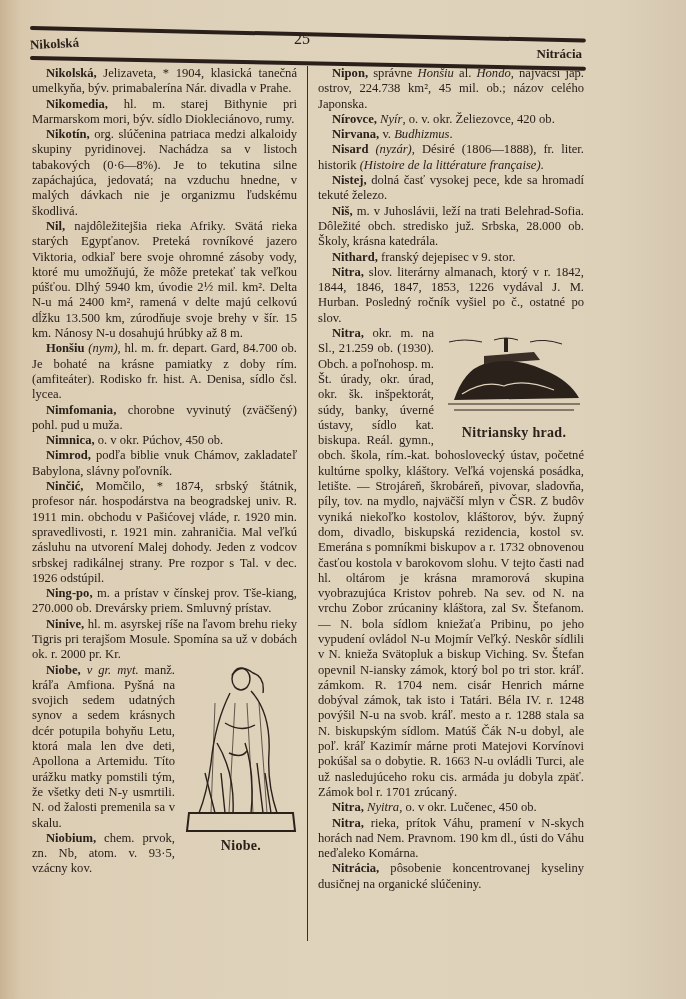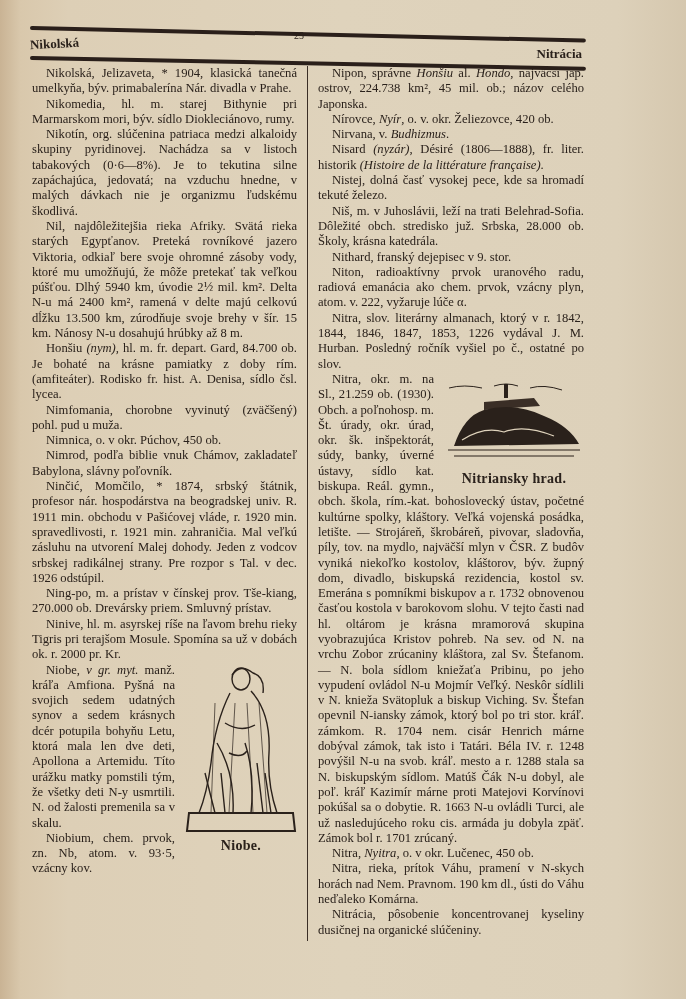--- a/index.html
+++ b/index.html
@@ -10,27 +10,27 @@
     color:#2a211b;
     position:relative;
   }
   .page { position:absolute; left:22px; top:18px; width:570px; height:970px; }
   .rule { position:absolute; height:4px; background:#2a1f1a; border-radius:2px; }
   .rule.top { left:8px; top:8px; width:556px; transform: rotate(1.3deg); transform-origin:left center; }
   .rule.bottom { left:8px; top:38px; width:556px; transform: rotate(1.1deg); transform-origin:left center; }
   .running-head { position:absolute; top:18px; font-weight:bold; font-size:13px; font-family:"Liberation Serif", serif; }
   .rh-left { left:8px; transform: rotate(-3deg); }
   .rh-right { right:10px; top:28px; }
-  .page-num { position:absolute; left:272px; top:12px; font-size:10px; font-family:"Liberation Serif", serif; }
+  .page-num { position:absolute; left:272px; top:12px; font-size:16px; font-family:"Liberation Serif", serif; }
   .col { position:absolute; top:48px; font-family:"Liberation Serif", serif; font-size:12.6px; line-height:15.3px; text-align:justify; hyphens:manual; }
   .col.left { left:10px; width:265px; }
   .col.right { left:296px; width:266px; }
   .divider { position:absolute; left:285px; top:48px; width:1px; height:875px; background:#3a2e26; }
   .entry { margin:0 0 0 0; text-indent:14px; }
-  .hw { font-weight:normal; }
+  .hw { font-weight:bold; }
   .it { font-style:italic; }
   .figure { float:right; text-align:center; font-size:14px; font-weight:bold; letter-spacing:0.3px; }
   .fig-niobe { width:112px; margin:0 0 0 10px; }
   .fig-nitra { width:140px; margin:4px 0 2px 10px; }
   .cap { display:block; margin-top:2px; }
 </style>
 </head>
 <body>
 
 <div class="page">
@@ -79,21 +79,20 @@
   <div class="divider"></div>
 
   <div class="col right">
     <p class="entry"><span class="hw">Nipon,</span><span> správne </span><span class="it">Honšiu</span><span> al. </span><span class="it">Hondo</span><span>, najväčší jap. ostrov, 224.738 km², 45 mil. ob.; názov celého Japonska.</span></p>
     <p class="entry"><span class="hw">Nírovce,</span><span> </span><span class="it">Nyír</span><span>, o. v. okr. Želiezovce, 420 ob.</span></p>
     <p class="entry"><span class="hw">Nirvana,</span><span> v. </span><span class="it">Budhizmus</span><span>.</span></p>
     <p class="entry"><span class="hw">Nisard</span><span> </span><span class="it">(nyzár)</span><span>, Désiré (1806—1888), fr. liter. historik </span><span class="it">(Histoire de la littérature française)</span><span>.</span></p>
     <p class="entry"><span class="hw">Nistej,</span><span> dolná časť vysokej pece, kde sa hromadí tekuté železo.</span></p>
     <p class="entry"><span class="hw">Niš,</span><span> m. v Juhoslávii, leží na trati Belehrad-Sofia. Dôležité obch. stredisko juž. Srbska, 28.000 ob. Školy, krásna katedrála.</span></p>
     <p class="entry"><span class="hw">Nithard,</span><span> franský dejepisec v 9. stor.</span></p>
-    <p class="entry"><span class="hw">Niton,</span><span> radioaktívny prvok uranového radu, radiová emanácia ako chem. prvok, vzácny plyn, atom. v. 222, vyžaruje lúče α.</span></p>
     <p class="entry"><span class="hw">Nitra,</span><span> slov. literárny almanach, ktorý v r. 1842, 1844, 1846, 1847, 1853, 1226 vydával J. M. Hurban. Posledný ročník vyšiel po č., ostatné po slov.</span></p>
     <div class="figure fig-nitra">
       <svg width="140" height="90" viewBox="0 0 140 90">
         <g stroke="#2a211b" stroke-width="1" fill="none">
           <path d="M5 12 Q20 8 38 12 M50 10 Q62 6 74 10 M86 12 Q100 8 118 14"></path>
         </g>
         <rect x="60" y="8" width="4" height="14" fill="#2a211b"></rect>
         <path d="M40 26 L90 22 L96 30 L40 34 Z" fill="#3a2e26"></path>
         <path d="M10 70 Q20 40 40 34 Q70 26 100 40 Q125 50 135 68 Z" fill="#2a211b"></path>
         <path d="M18 64 Q40 50 60 56 Q80 48 110 60" stroke="#dfd3bc" stroke-width="1.2" fill="none"></path>

